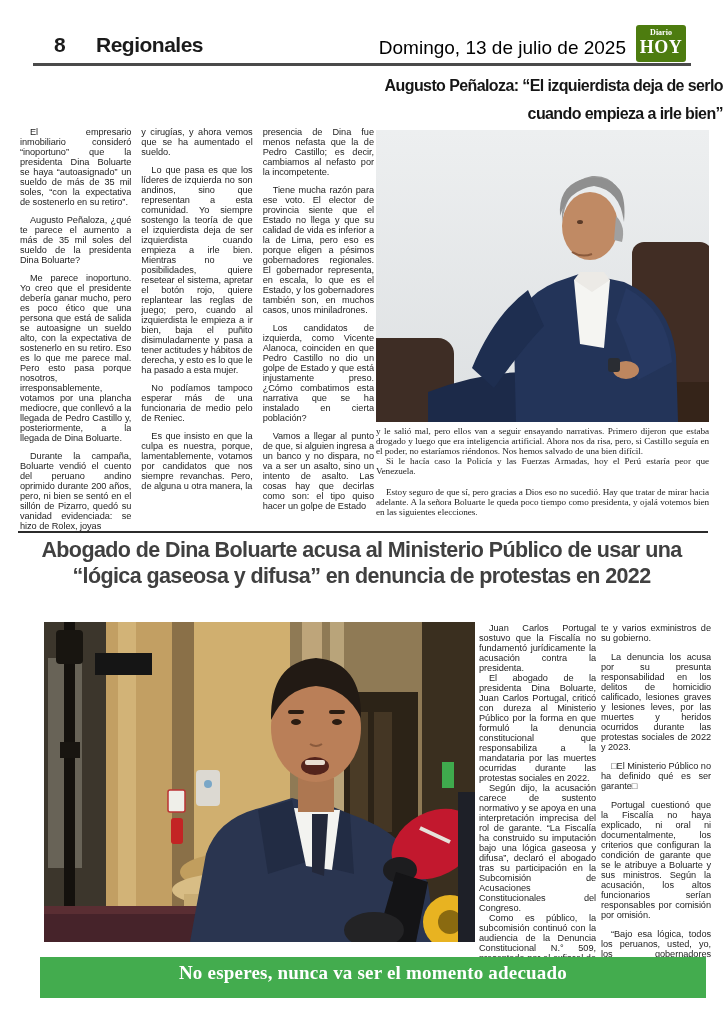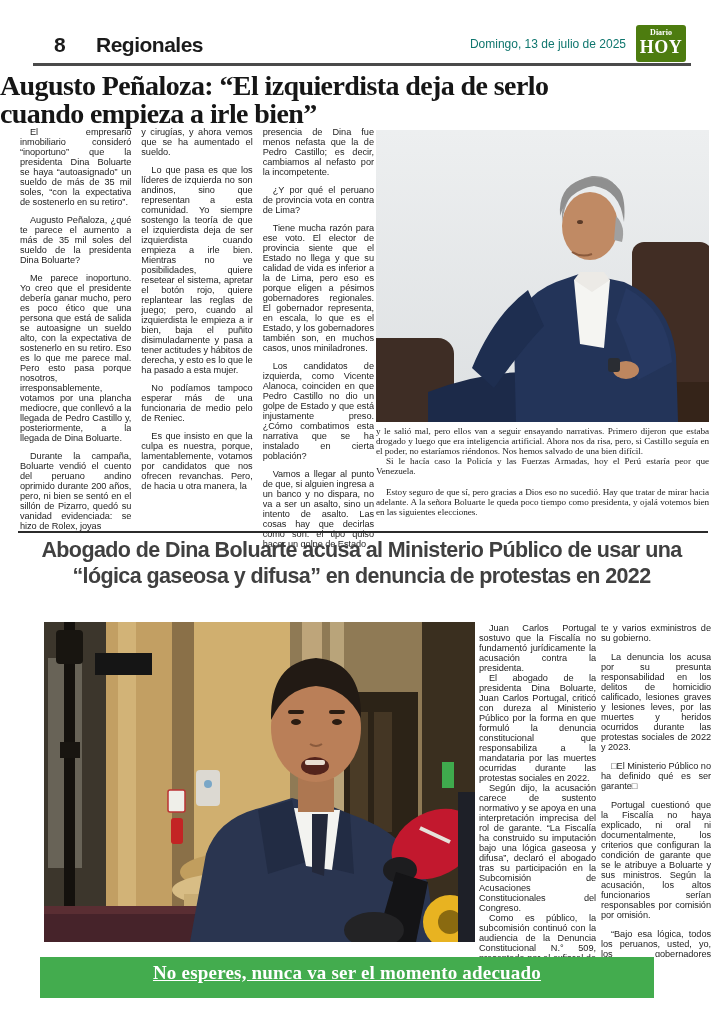--- a/index.html
+++ b/index.html
@@ -6,32 +6,32 @@
   .page {
     position:relative; width:723px; height:1024px; margin:0 auto;
     background:#ffffff; overflow:hidden;
     font-family:"Liberation Sans", sans-serif; color:#1b1b1b;
   }
   .abs { position:absolute; }
 
   
   .pagenum { left:54px; top:33px; font-size:21px; font-weight:bold; letter-spacing:-0.5px; }
   .section { left:96px; top:33px; font-size:21px; font-weight:bold; letter-spacing:-0.5px; }
-  .date { right:97px; top:37px; font-size:12px; color:#0f766e; }
+  .date { right:97px; top:37px; font-size:19px; color:#000000; }
   .logo {
     left:636px; top:25px; width:50px; height:37px; background:#4d7c0f; border-radius:3px;
     color:#fff; text-align:center; font-family:"Liberation Serif", serif;
   }
   .logo .diario { font-size:8px; font-weight:bold; line-height:10px; padding-top:3px; }
   .logo .hoy { font-size:18px; font-weight:bold; line-height:18px; letter-spacing:0.5px; }
   .header-rule { left:33px; top:63px; width:658px; height:3px; background:#4a4a4a; }
 
   
-  .headline1 { left:0; top:72px; width:723px; text-align:left; font-size:28px; font-weight:bold;
-               line-height:28px; letter-spacing:-0.6px; color:#161616;font-family:Liberation Serif, serif; }
+  .headline1 { left:0; top:72px; width:723px; text-align:right; font-size:16px; font-weight:bold;
+               line-height:28px; letter-spacing:-0.6px; color:#161616; }
   .headline2 { left:0; top:537px; width:723px; text-align:center; font-size:21.5px; font-weight:bold;
                line-height:26px; letter-spacing:-0.6px; color:#404040; }
 
   
   .bodytext p { margin:0 0 8px 0; text-align:justify; text-indent:10px;
                 font-size:9.2px; line-height:10px; letter-spacing:-0.05px; color:#1d1d1d; }
   .cols1 { left:20px; top:127px; width:354px; height:420px; display:flex; gap:10px; overflow:hidden; }
   .cols1 .col { flex:1 1 0; overflow:hidden; }
   .continued p:first-child { text-indent:0; }
 
@@ -45,24 +45,24 @@
   .a2col1 p { margin:0; }
   .a2col2 { left:601px; top:623px; width:110px; height:334px; overflow:hidden; }
   .a2col2 p { margin:0 0 9px 0; }
 
   
   .photo1 { left:376px; top:130px; width:333px; height:292px; overflow:hidden; }
   .photo2 { left:44px; top:622px; width:431px; height:320px; overflow:hidden; }
   .photo1 svg, .photo2 svg { display:block; }
 
   
-  .banner { left:40px; top:957px; width:614px; height:41px; background:#43ac4e;
+  .banner { left:40px; top:957px; width:666px; height:41px; background:#43ac4e;
             color:#ffffff; text-align:center; font-family:"Liberation Serif", serif;
             font-weight:bold; font-size:19px; padding-top:5px; box-sizing:border-box;
-            letter-spacing:0.2px;text-decoration:underline; }
+            letter-spacing:0.2px; }
 </style>
 </head>
 <body>
 
 <div class="page">
 
   <div class="abs pagenum">8</div>
   <div class="abs section">Regionales</div>
   <div class="abs date">Domingo, 13 de julio de 2025</div>
   <div class="abs logo">
@@ -80,25 +80,24 @@
     <div class="col">
         <p>El empresario inmobiliario consideró “inoportuno” que la presidenta Dina Boluarte se haya “autoasignado” un sueldo de más de 35 mil soles, “con la expectativa de sostenerlo en su retiro”.</p>
         <p>Augusto Peñaloza, ¿qué te parece el aumento a más de 35 mil soles del sueldo de la presidenta Dina Boluarte?</p>
         <p>Me parece inoportuno. Yo creo que el presidente debería ganar mucho, pero es poco ético que una persona que está de salida se autoasigne un sueldo alto, con la expectativa de sostenerlo en su retiro. Eso es lo que me parece mal. Pero esto pasa porque nosotros, irresponsablemente, votamos por una plancha mediocre, que conllevó a la llegada de Pedro Castillo y, posteriormente, a la llegada de Dina Boluarte.</p>
         <p>Durante la campaña, Boluarte vendió el cuento del peruano andino oprimido durante 200 años, pero, ni bien se sentó en el sillón de Pizarro, quedó su vanidad evidenciada: se hizo de Rolex, joyas</p>
       </div>
     <div class="col continued">
         <p>y cirugías, y ahora vemos que se ha aumentado el sueldo.</p>
         <p>Lo que pasa es que los líderes de izquierda no son andinos, sino que representan a esta comunidad. Yo siempre sostengo la teoría de que el izquierdista deja de ser izquierdista cuando empieza a irle bien. Mientras no ve posibilidades, quiere resetear el sistema, apretar el botón rojo, quiere replantear las reglas de juego; pero, cuando al izquierdista le empieza a ir bien, baja el puñito disimuladamente y pasa a tener actitudes y hábitos de derecha, y esto es lo que le ha pasado a esta mujer.</p>
         <p>No podíamos tampoco esperar más de una funcionaria de medio pelo de Reniec.</p>
-        <p>Es que insisto en que la culpa es nuestra, porque, lamentablemente, votamos por candidatos que nos ofrecen revanchas. Pero, de hacia u otra manera, la</p>
+        <p>Es que insisto en que la culpa es nuestra, porque, lamentablemente, votamos por candidatos que nos siempre revanchas. Pero, de alguna u otra manera, la</p>
       </div>
     <div class="col continued">
         <p>presencia de Dina fue menos nefasta que la de Pedro Castillo; es decir, cambiamos al nefasto por la incompetente.</p>
-        <p>¿Y por qué el peruano de provincia vota en contra de Lima?</p>
         <p>Tiene mucha razón para ese voto. El elector de provincia siente que el Estado no llega y que su calidad de vida es inferior a la de Lima, pero eso es porque eligen a pésimos gobernadores regionales. El gobernador representa, en escala, lo que es el Estado, y los gobernadores también son, en muchos casos, unos miniladrones.</p>
         <p>Los candidatos de izquierda, como Vicente Alanoca, coinciden en que Pedro Castillo no dio un golpe de Estado y que está injustamente preso. ¿Cómo combatimos esta narrativa que se ha instalado en cierta población?</p>
         <p>Vamos a llegar al punto de que, si alguien ingresa a un banco y no dispara, no va a ser un asalto, sino un intento de asalto. Las cosas hay que decirlas como son: el tipo quiso hacer un golpe de Estado</p>
       </div>
   </div>
 
   <div class="abs photo1">
     <svg width="333" height="292" viewBox="0 0 333 292">
       <defs>
         <linearGradient id="bg1" x1="0" y1="0" x2="0" y2="1">

